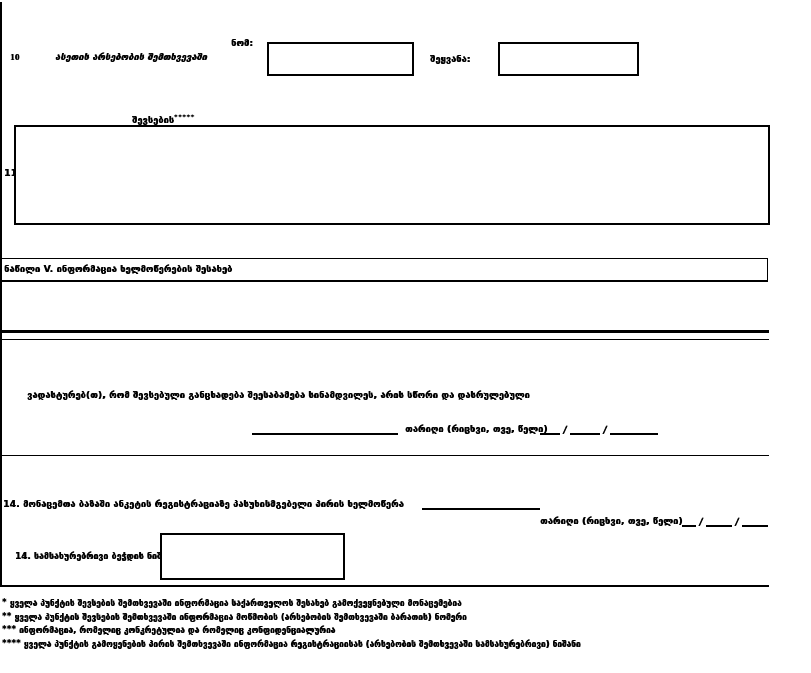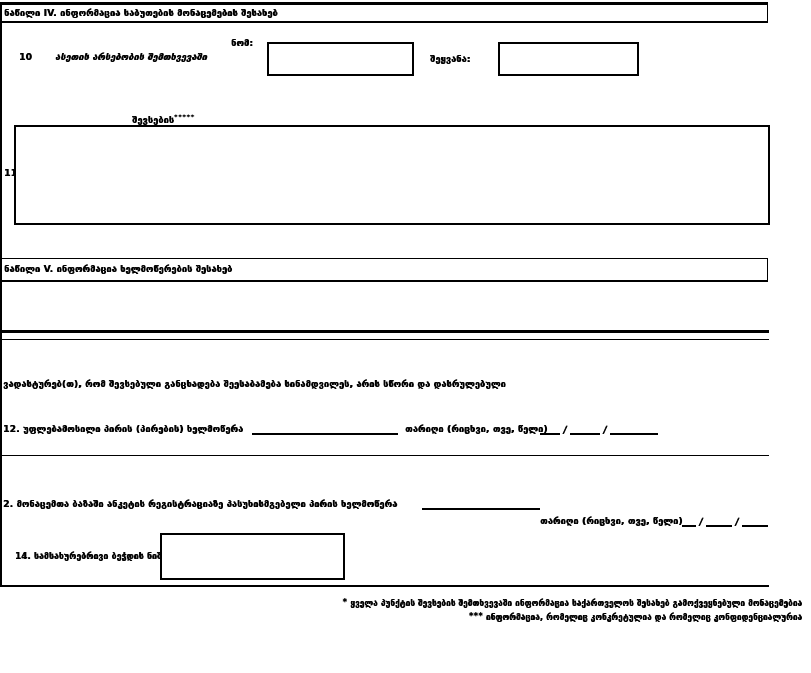--- a/index.html
+++ b/index.html
@@ -24,70 +24,66 @@
     padding:5px 0 16px 4px;
   }
   .hrule{left:0;background:#000;width:769px;}
   .inputbox{box-sizing:border-box;border:2px solid #000;background:#fff;}
   .sigline{border-bottom:2px solid #000;height:0;}
   .dategroup{display:flex;align-items:flex-end;}
   .dseg{display:inline-block;border-bottom:2px solid #000;height:10px;}
   .dslash{font-size:10px;line-height:11px;margin:0 3px;transform:skewX(-8deg);}
   .suffn{vertical-align:super;font-size:6px;letter-spacing:1px;}
   .footnotes{left:2px;top:598px;width:800px;}
-  .fn{margin-bottom:2.6px;white-space:nowrap;text-align:right;}
+  .fn{margin-bottom:2.6px;white-space:nowrap;}
   .fn .mark{letter-spacing:0.5px;vertical-align:1px;}
 </style>
 </head>
 <body>
 
 <div class="form ink">
 
   <div class="abs leftborder"></div>
 
-  <div class="abs titlebar t9">
-    <span>ნაწილი IV. ინფორმაცია საბუთების მონაცემების შესახებ</span>
-  </div>
 
-  <div class="abs t9" style="left:19px;top:52px;">10</div>
+  <div class="abs t9" style="left:10px;top:52px;font-family:Liberation Serif, serif;">10</div>
   <div class="abs t9" style="left:55px;top:52px;font-style:italic;">ასეთის არსებობის შემთხვევაში</div>
   <div class="abs t9" style="left:231px;top:38px;">ნომ:</div>
   <div class="abs inputbox" style="left:267px;top:42px;width:147px;height:34px;"></div>
   <div class="abs t9" style="left:430px;top:54px;">შეყვანა:</div>
   <div class="abs inputbox" style="left:498px;top:42px;width:141px;height:34px;"></div>
 
   <div class="abs t9" style="left:132px;top:111px;">
     <span>შევსების</span><span class="suffn">*****</span>
   </div>
   <div class="abs t9" style="left:4px;top:168px;">11</div>
   <div class="abs inputbox" style="left:14px;top:125px;width:756px;height:100px;"></div>
 
   <div class="abs titlebar5 t9">
     <span>ნაწილი V. ინფორმაცია ხელმოწერების შესახებ</span>
   </div>
 
   <div class="abs hrule" style="top:330px;height:3px;"></div>
   <div class="abs hrule" style="top:339px;height:1px;"></div>
 
-  <div class="abs t9" style="left:3px;top:379px;width:690px;">ვადასტურებ(თ), რომ შევსებული განცხადება შეესაბამება სინამდვილეს, არის სწორი და დასრულებული</div>
+  <div class="abs t9" style="left:3px;top:390px;width:690px;padding-left:24px;">ვადასტურებ(თ), რომ შევსებული განცხადება შეესაბამება სინამდვილეს, არის სწორი და დასრულებული</div>
 
-  <div class="abs t9" style="left:3px;top:424px;">12. უფლებამოსილი პირის (პირების) ხელმოწერა</div>
   <div class="abs sigline" style="left:252px;top:433px;width:146px;"></div>
   <div class="abs t9" style="left:405px;top:424px;">თარიღი (რიცხვი, თვე, წელი)</div>
   <div class="abs dategroup" style="left:540px;top:423px;">
     <span class="dseg" style="width:20px;"></span>
     <span class="dslash">/</span>
     <span class="dseg" style="width:30px;"></span>
     <span class="dslash">/</span>
     <span class="dseg" style="width:48px;"></span>
   </div>
 
   <div class="abs hrule" style="top:455px;height:1px;"></div>
 
-  <div class="abs t9" style="left:3px;top:499px;">2. მონაცემთა ბაზაში ანკეტის რეგისტრაციაზე პასუხისმგებელი პირის ხელმოწერა</div>
+  <div class="abs t9" style="left:3px;top:499px;">14. მონაცემთა ბაზაში ანკეტის რეგისტრაციაზე პასუხისმგებელი პირის ხელმოწერა</div>
   <div class="abs sigline" style="left:422px;top:508px;width:118px;"></div>
   <div class="abs t9" style="left:540px;top:516px;">თარიღი (რიცხვი, თვე, წელი)</div>
   <div class="abs dategroup" style="left:682px;top:515px;">
     <span class="dseg" style="width:14px;"></span>
     <span class="dslash">/</span>
     <span class="dseg" style="width:26px;"></span>
     <span class="dslash">/</span>
     <span class="dseg" style="width:26px;"></span>
   </div>
 
@@ -95,18 +91,26 @@
   <div class="abs inputbox" style="left:160px;top:533px;width:185px;height:47px;"></div>
 
   <div class="abs hrule" style="top:585px;height:2px;"></div>
 
   <div class="abs footnotes t8">
     <div class="fn">
       <span class="mark">*</span>
       <span>ყველა პუნქტის შევსების შემთხვევაში ინფორმაცია საქართველოს შესახებ გამოქვეყნებული მონაცემებია</span>
     </div>
     <div class="fn">
+      <span class="mark">**</span>
+      <span>ყველა პუნქტის შევსების შემთხვევაში ინფორმაცია მოწმობის (არსებობის შემთხვევაში ბარათის) ნომერი</span>
+    </div>
+    <div class="fn">
       <span class="mark">***</span>
       <span>ინფორმაცია, რომელიც კონკრეტულია და რომელიც კონფიდენციალურია</span>
+    </div>
+    <div class="fn">
+      <span class="mark">****</span>
+      <span>ყველა პუნქტის გამოყენების პირის შემთხვევაში ინფორმაცია რეგისტრაციისას (არსებობის შემთხვევაში სამსახურებრივი) ნიშანი</span>
     </div>
   </div>
 
 </div>
 
 </body></html>

